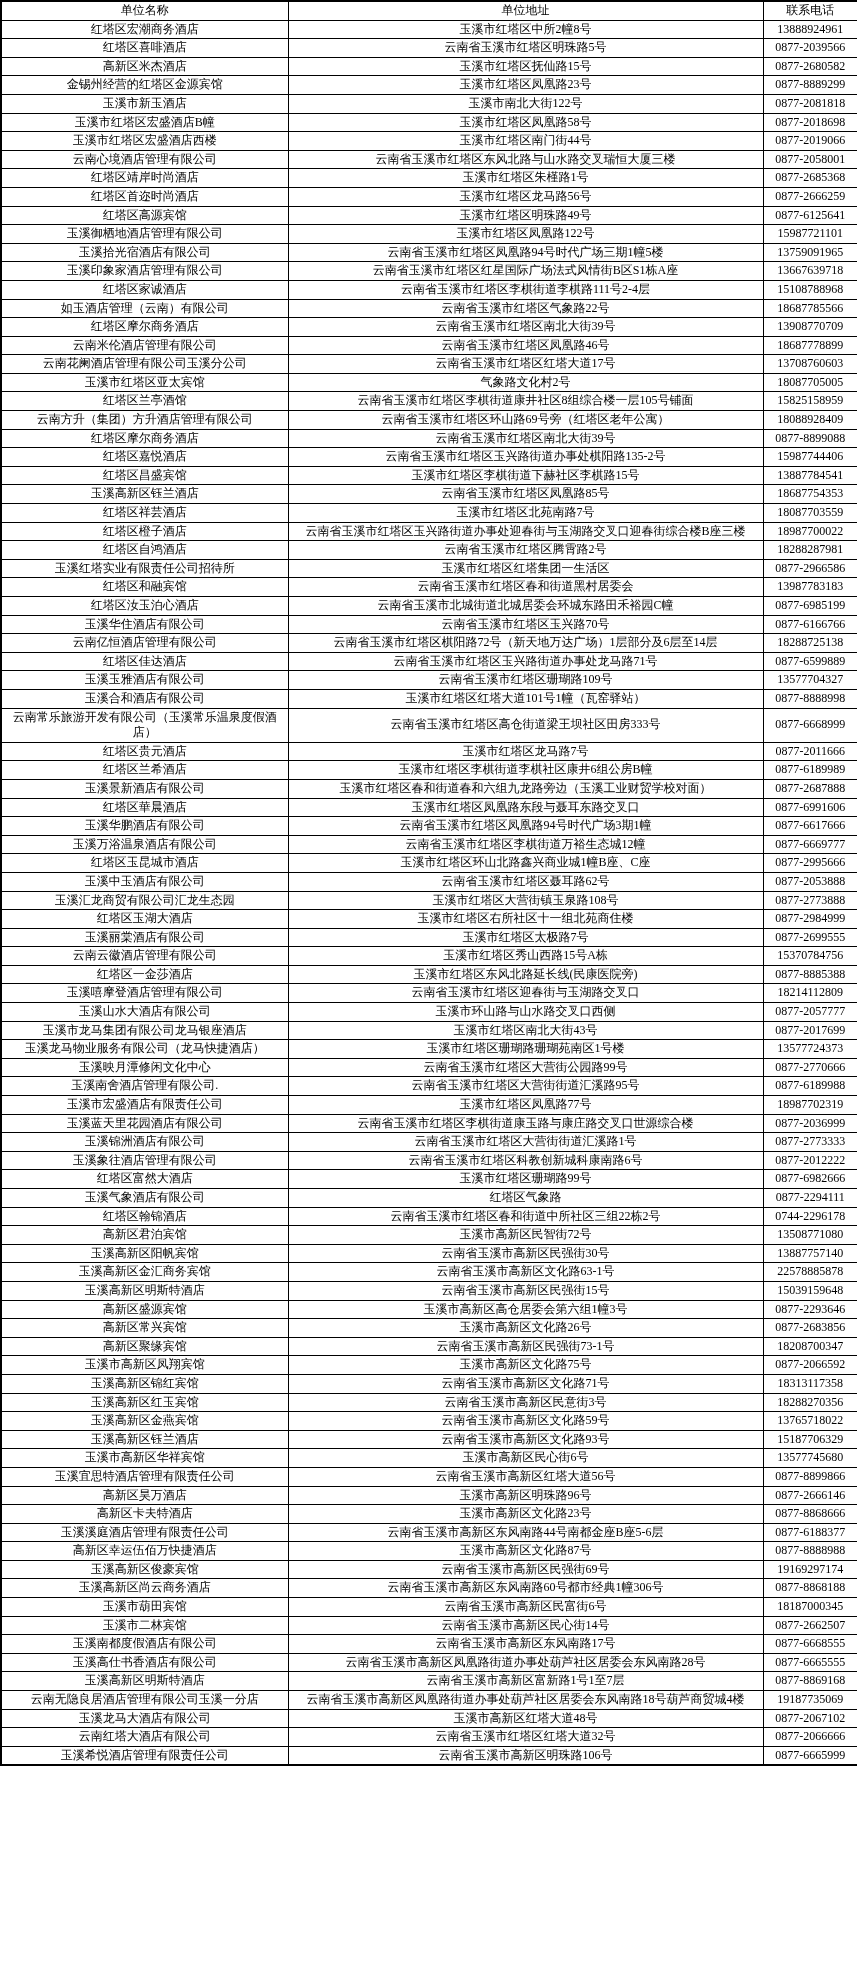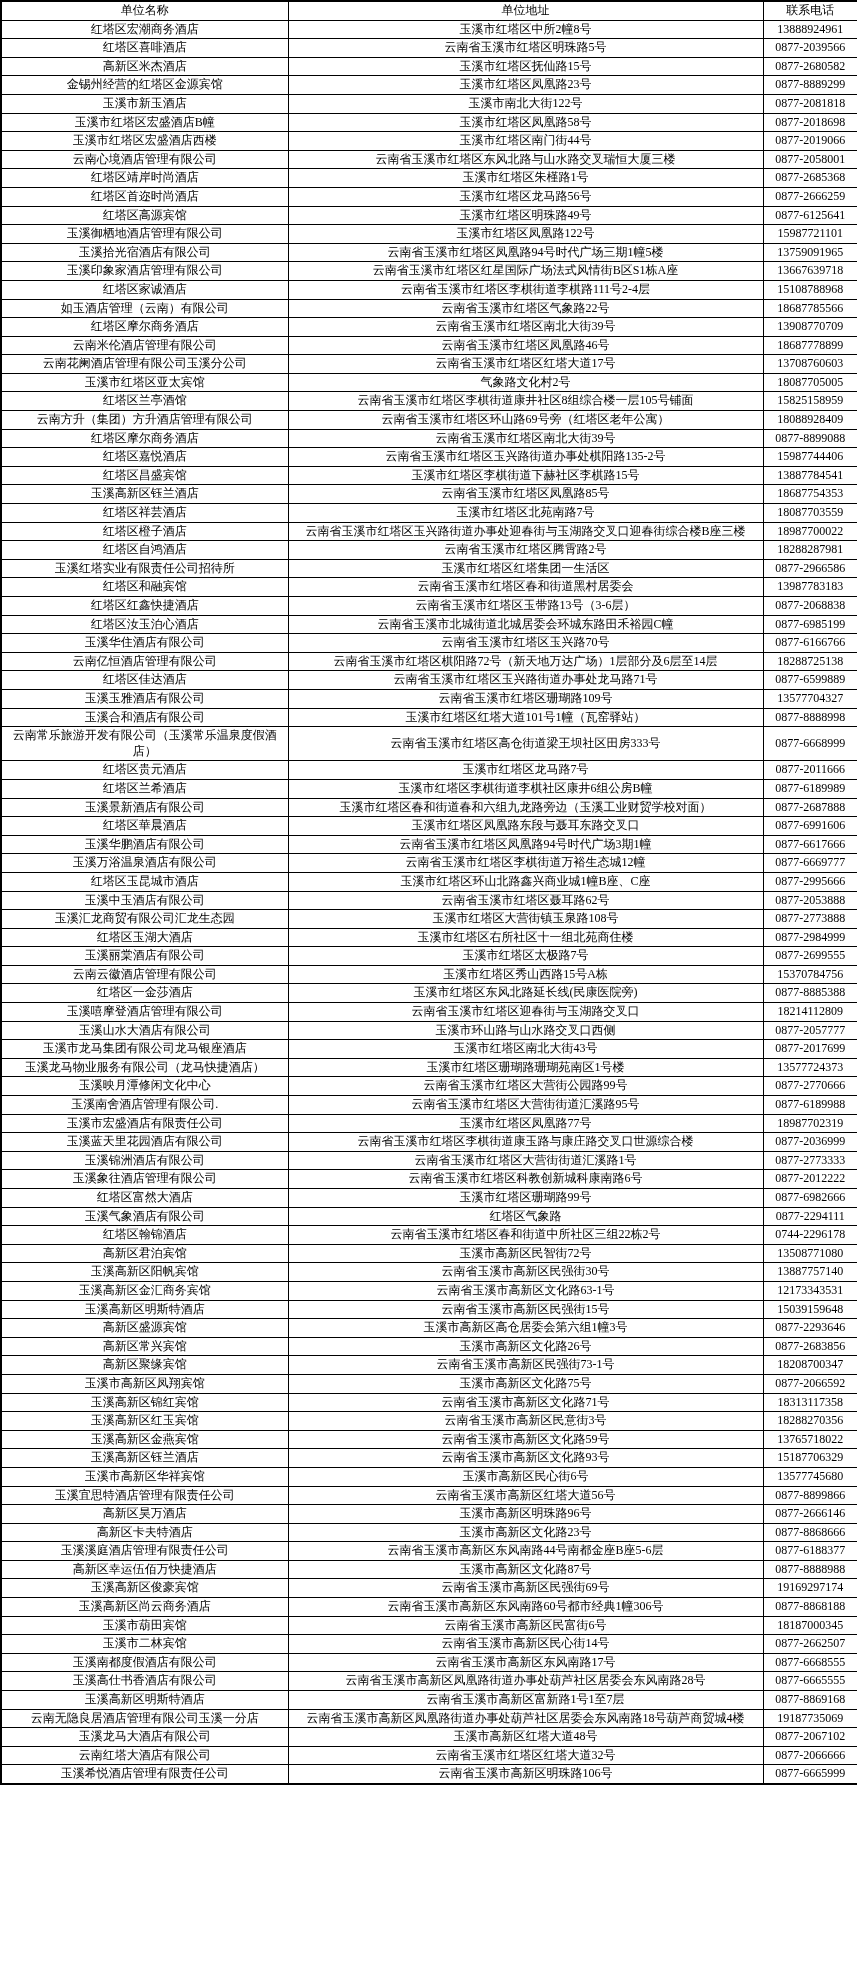--- a/index.html
+++ b/index.html
@@ -199,25 +199,20 @@
         <td>玉溪红塔实业有限责任公司招待所</td>
         <td>玉溪市红塔区红塔集团一生活区</td>
         <td>0877-2966586</td>
       </tr>
       <tr>
         <td>红塔区和融宾馆</td>
         <td>云南省玉溪市红塔区春和街道黑村居委会</td>
         <td>13987783183</td>
       </tr>
       <tr>
-        <td>红塔区红鑫快捷酒店</td>
-        <td>云南省玉溪市红塔区玉带路13号（3-6层）</td>
-        <td>0877-2068838</td>
-      </tr>
-      <tr>
         <td>红塔区汝玉泊心酒店</td>
         <td>云南省玉溪市北城街道北城居委会环城东路田禾裕园C幢</td>
         <td>0877-6985199</td>
       </tr>
       <tr>
         <td>玉溪华住酒店有限公司</td>
         <td>云南省玉溪市红塔区玉兴路70号</td>
         <td>0877-6166766</td>
       </tr>
       <tr>
@@ -381,21 +376,21 @@
         <td>13508771080</td>
       </tr>
       <tr>
         <td>玉溪高新区阳帆宾馆</td>
         <td>云南省玉溪市高新区民强街30号</td>
         <td>13887757140</td>
       </tr>
       <tr>
         <td>玉溪高新区金汇商务宾馆</td>
         <td>云南省玉溪市高新区文化路63-1号</td>
-        <td>12173343531</td>
+        <td>22578885878</td>
       </tr>
       <tr>
         <td>玉溪高新区明斯特酒店</td>
         <td>云南省玉溪市高新区民强街15号</td>
         <td>15039159648</td>
       </tr>
       <tr>
         <td>高新区盛源宾馆</td>
         <td>玉溪市高新区高仓居委会第六组1幢3号</td>
         <td>0877-2293646</td>

